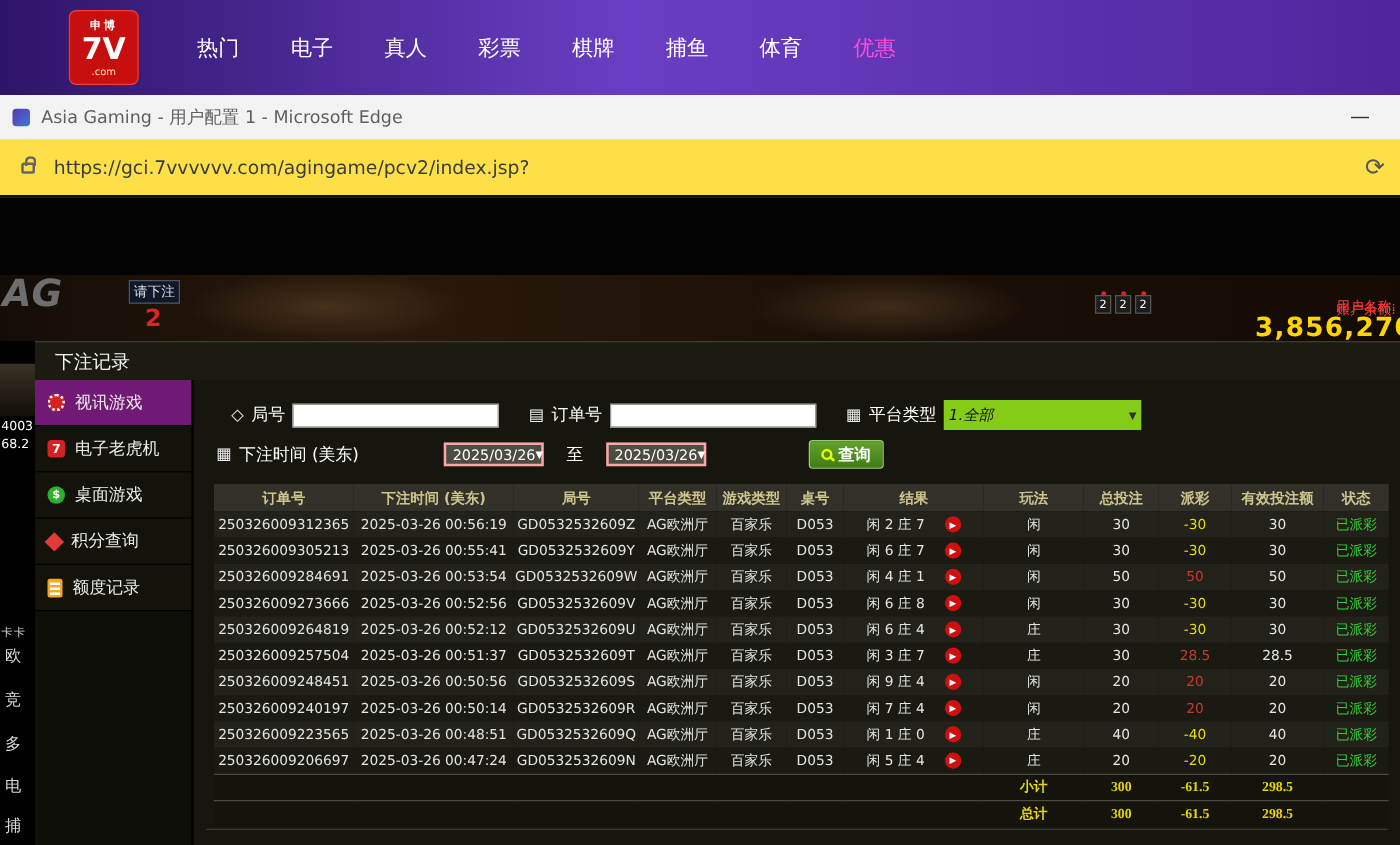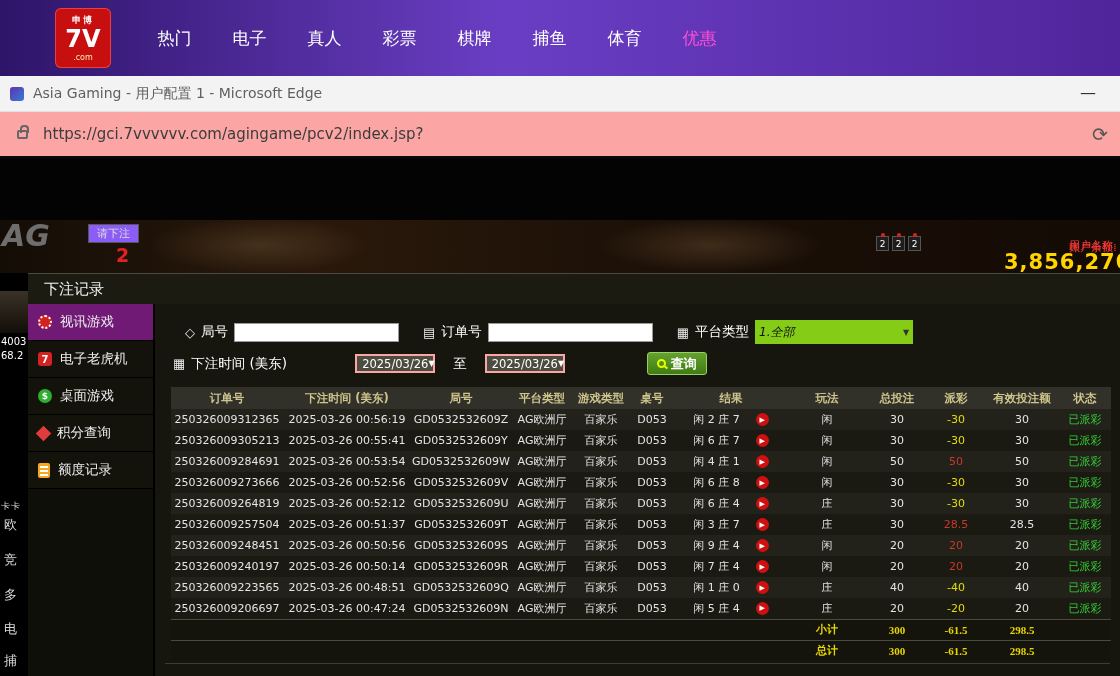--- a/index.html
+++ b/index.html
@@ -24,38 +24,38 @@
   .titlebar { position:absolute; left:0; top:76px; width:1120px; height:36px;
     background:#f3f3f3; border-bottom:1px solid #e0e0e0; display:flex; align-items:center;
     color:#5f5f5f; font-size:14px; }
   .favicon { width:14px; height:14px; margin-left:10px; border-radius:3px;
     background:linear-gradient(135deg,#5a35b0,#3a7bd5); flex:none; }
   .title-text { margin-left:9px; }
   .minimize { position:absolute; right:24px; top:7px; color:#333; font-size:16px; cursor:pointer; }
 
   
   .addressbar { position:absolute; left:0; top:112px; width:1120px; height:46px;
-    background:#fca5a5; border-bottom:2px solid #0a0a0a; display:flex; align-items:center; }
+    background:#fde047; border-bottom:2px solid #0a0a0a; display:flex; align-items:center; }
   .lock { width:11px; height:9px; border:2px solid #666; border-radius:2px;
     margin-left:17px; position:relative; flex:none; }
   .lock::before { content:''; position:absolute; left:1px; top:-7px; width:5px; height:6px;
     border:2px solid #666; border-bottom:none; border-radius:4px 4px 0 0; }
   .url { margin-left:15px; font-size:15px; color:#3c3c3c; cursor:text; }
   .refresh { margin-left:auto; margin-right:12px; font-size:19px; color:#555; cursor:pointer; }
 
   
   .game-area { position:absolute; left:0; top:158px; width:1120px; height:115px;
     background:#030303; overflow:hidden; }
   .game-photo { position:absolute; left:0; top:62px; width:100%; height:53px;
     background:linear-gradient(90deg,#140d06,#2a190b 28%,#1c1007 58%,#140b05 100%); }
   .blob { position:absolute; top:60px; width:220px; height:55px; border-radius:50%;
     background:radial-gradient(closest-side,#6a4f32,transparent); opacity:.45; }
   .ag-text { position:absolute; left:2px; top:60px; font-size:30px; font-weight:bold;
     font-style:italic; color:#6e6e6e; }
-  .bet-box { position:absolute; left:88px; top:66px; padding:1px 8px; background:#8b5cf6;
+  .bet-box { position:absolute; left:103px; top:66px; padding:1px 3px; background:#0f172a;
     border:1px solid #555; color:#ddd; font-size:11px; }
   .bet-count { position:absolute; left:116px; top:86px; color:#e22222; font-size:19px; font-weight:bold; }
   .badges { position:absolute; left:876px; top:78px; display:flex; gap:3px; }
   .badge { width:13px; height:15px; background:#1d1d1d; border:1px solid #555; color:#fff;
     font-size:9px; display:flex; align-items:center; justify-content:center; position:relative; }
   .badge::before { content:''; position:absolute; top:-4px; left:4px; width:4px; height:4px;
     border-radius:50%; background:#d22; }
   .user-label { position:absolute; left:1069px; top:80px; color:#ff3b3b; font-size:11px; }
   .balance-label { position:absolute; left:1069px; top:82px; color:#ff3b3b; font-size:11px; }
   .balance-value { position:absolute; left:1004px; top:92px; color:#ffd400; font-size:21px;

